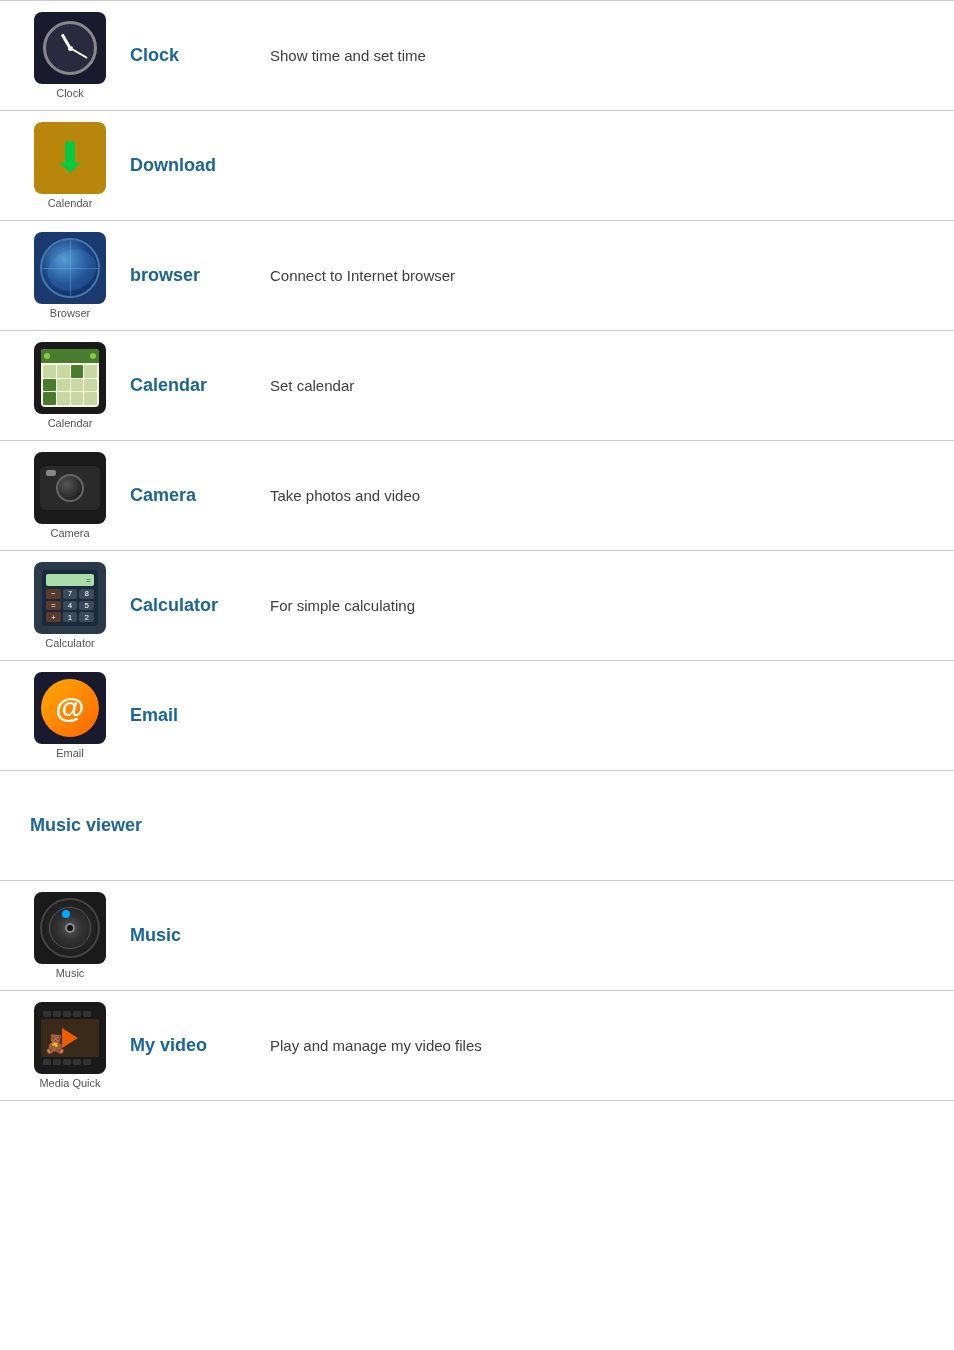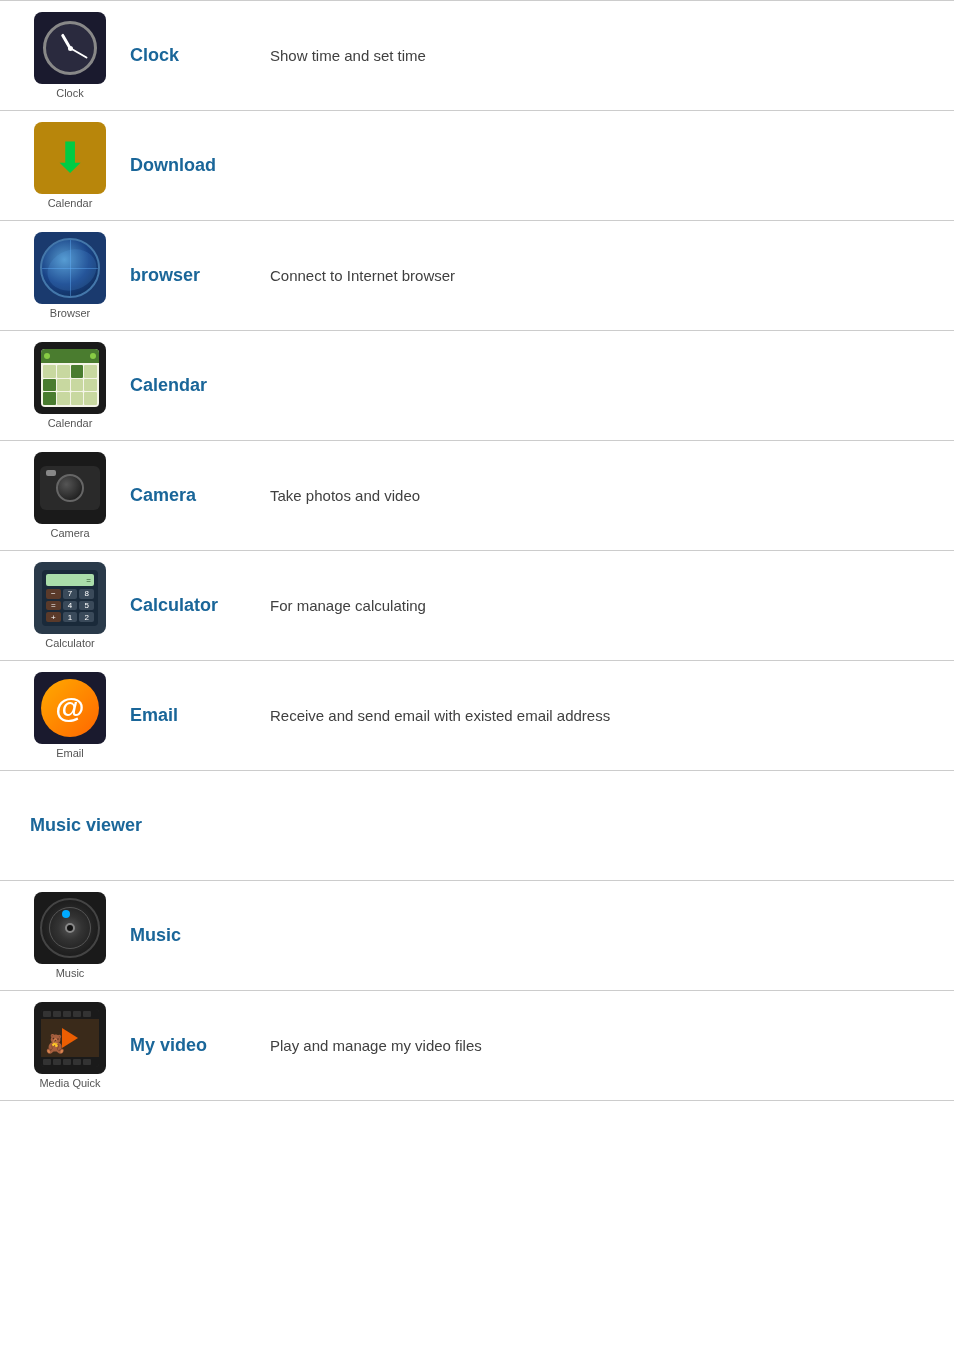--- a/index.html
+++ b/index.html
@@ -521,20 +521,21 @@
             <div class="calendar-cell highlight"></div>
             <div class="calendar-cell"></div>
             <div class="calendar-cell"></div>
             <div class="calendar-cell"></div>
           </div>
         </div>
       </div>
       <span class="app-icon-label">Calendar</span>
     </div>
     <div class="app-name">Calendar</div>
+    <div class="app-desc">Set calendar</div>
   </div>
 
   <div class="app-row">
     <div class="app-icon-wrapper">
       <div class="app-icon icon-camera">
         <div class="camera-body">
           <div class="camera-flash"></div>
           <div class="camera-lens"></div>
         </div>
       </div>
@@ -558,32 +559,31 @@
             <div class="calc-btn">5</div>
             <div class="calc-btn op">+</div>
             <div class="calc-btn">1</div>
             <div class="calc-btn">2</div>
           </div>
         </div>
       </div>
       <span class="app-icon-label">Calculator</span>
     </div>
     <div class="app-name">Calculator</div>
-    <div class="app-desc">For manage calculating</div>
+    <div class="app-desc">For simple calculating</div>
   </div>
 
   <div class="app-row">
     <div class="app-icon-wrapper">
       <div class="app-icon icon-email">
         <div class="email-circle">@</div>
       </div>
       <span class="app-icon-label">Email</span>
     </div>
     <div class="app-name">Email</div>
-    <div class="app-desc">Receive and send email with existed email address</div>
   </div>
 
   <div class="app-row">
     <div class="app-name">Music viewer</div>
   </div>
 
   <div class="app-row">
     <div class="app-icon-wrapper">
       <div class="app-icon icon-music">
         <div class="music-disc">

